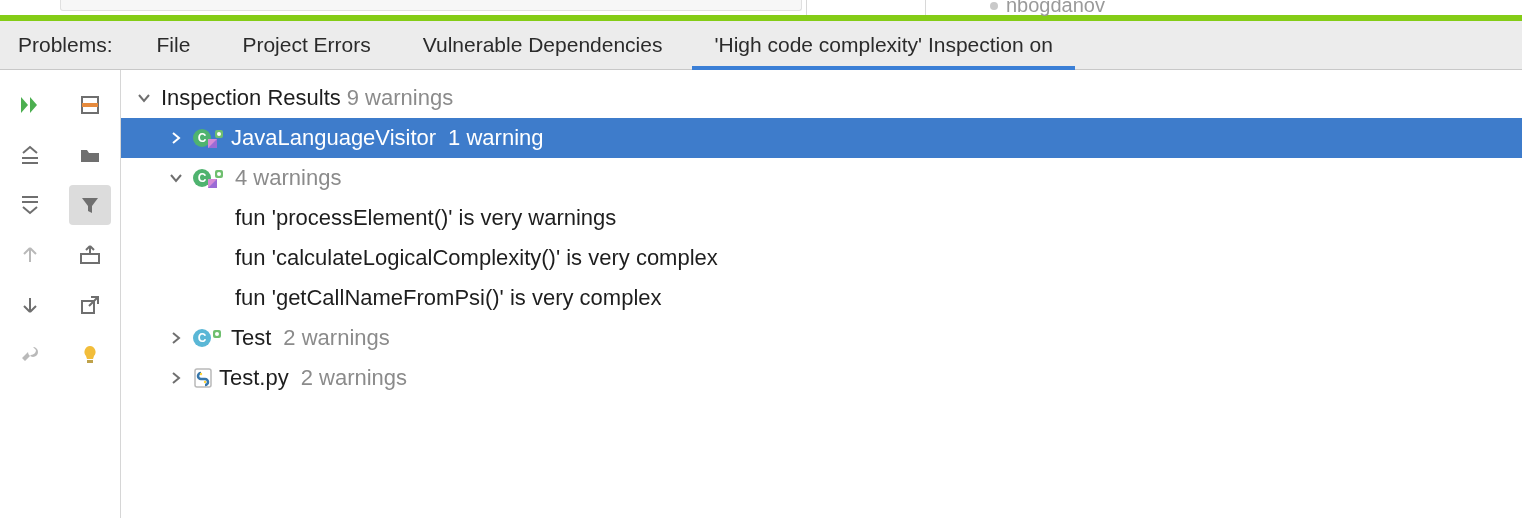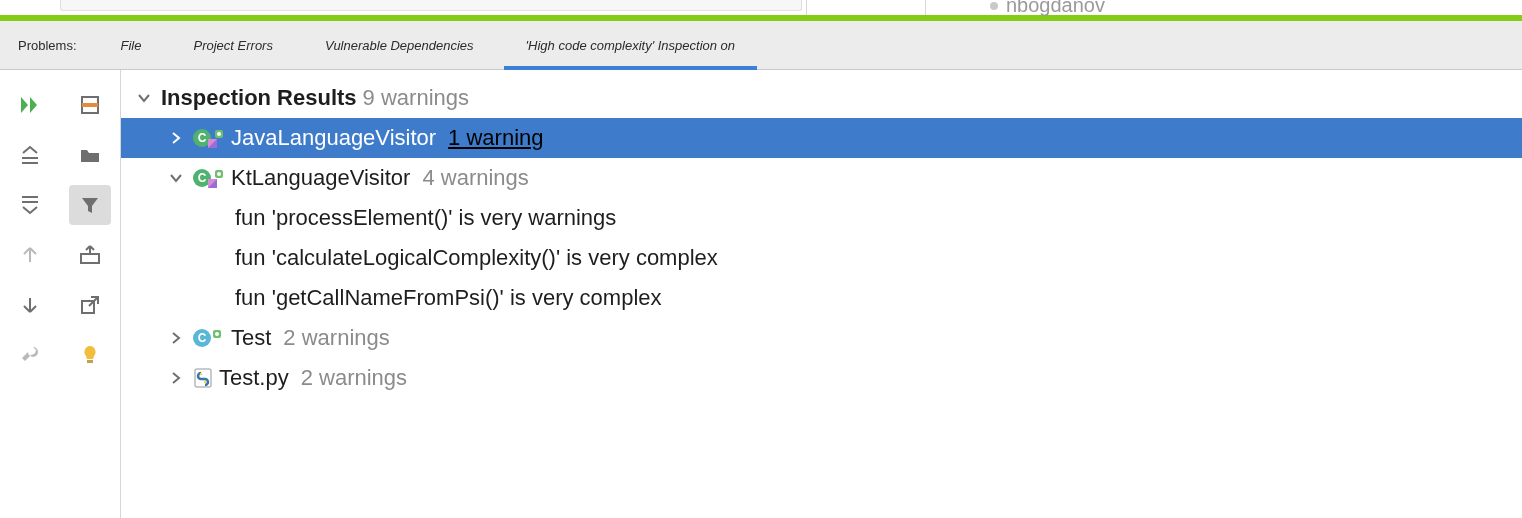--- a/index.html
+++ b/index.html
@@ -45,36 +45,35 @@
   .top-strip .user-frag .dot {
     width:8px;height:8px;border-radius:50%;background:#c9c9c9;display:inline-block;
   }
 
   .tabbar {
     height: 48px;
     background: #ececec;
     border-bottom: 1px solid #c8c8c8;
     display: flex;
     align-items: stretch;
-    font-size: 13px;
+    font-size: 21px;
   }
   .tabbar .label {
     padding: 0 18px;
     display: flex;
     align-items: center;
     color: #2b2b2b;
   }
   .tab {
     padding: 0 26px;
     display: flex;
     align-items: center;
     color: #2b2b2b;
     cursor: pointer;
     position: relative;
-    font-style: italic;
   }
   .tab.active::after {
     content: "";
     position: absolute;
     left: 4px;
     right: 4px;
     bottom: -1px;
     height: 4px;
     background: #3b7fd6;
   }
@@ -119,32 +118,32 @@
     height: 40px;
     display: flex;
     align-items: center;
     font-size: 22px;
     white-space: nowrap;
   }
   .tree-row.selected {
     background: #3e7ccb;
     color: #ffffff;
   }
-  .tree-row.selected .muted { color: #000000; text-decoration: underline; }
+  .tree-row.selected .muted { color: #ffffff; }
   .arrow {
     width: 18px;
     display: inline-flex;
     justify-content: center;
     color: #6f6f6f;
   }
   .tree-row.selected .arrow { color: #ffffff; }
   .indent0 { padding-left: 14px; }
   .indent1 { padding-left: 46px; }
   .indent2 { padding-left: 114px; }
-  .bold { font-weight: 700; text-align: right; }
+  .bold { font-weight: 400; text-align: right; }
   .muted { color: #8b8b8b; text-align: right; }
   .name { margin-left: 8px; }
   .icon-wrap { display:inline-flex; align-items:center; margin-left:8px; }
   .spacer { width:6px; display:inline-block; }
 </style>
 </head>
 <body>
 
 <div class="top-strip">
   <div class="faded-box"></div>
@@ -295,21 +294,20 @@
       <span class="icon-wrap">
         <svg width="30" height="22" viewBox="0 0 30 22">
           <circle cx="9" cy="11" r="9" fill="#4fb36f"></circle>
           <text x="9" y="15" text-anchor="middle" font-size="12" fill="#fff" font-family="Arial" font-weight="bold">C</text>
           <rect x="15" y="12" width="9" height="9" fill="#9b6bd6"></rect>
           <path d="M15 12 L24 12 L15 21 Z" fill="#d68bd6"></path>
           <rect x="22" y="3" width="8" height="8" rx="2" fill="#6fbf6f"></rect>
           <circle cx="26" cy="7" r="2" fill="#fff"></circle>
         </svg>
       </span>
-      <span class="name">KtLanguageVisitor</span>
       <span class="spacer"></span>
         <span class="spacer"></span>
       <span class="muted">4 warnings</span>
     </div>
     <div class="tree-row indent2">
       <span>fun 'processElement()' is very warnings</span>
     </div>
     <div class="tree-row indent2">
       <span>fun 'calculateLogicalComplexity()' is very complex</span>
     </div>

